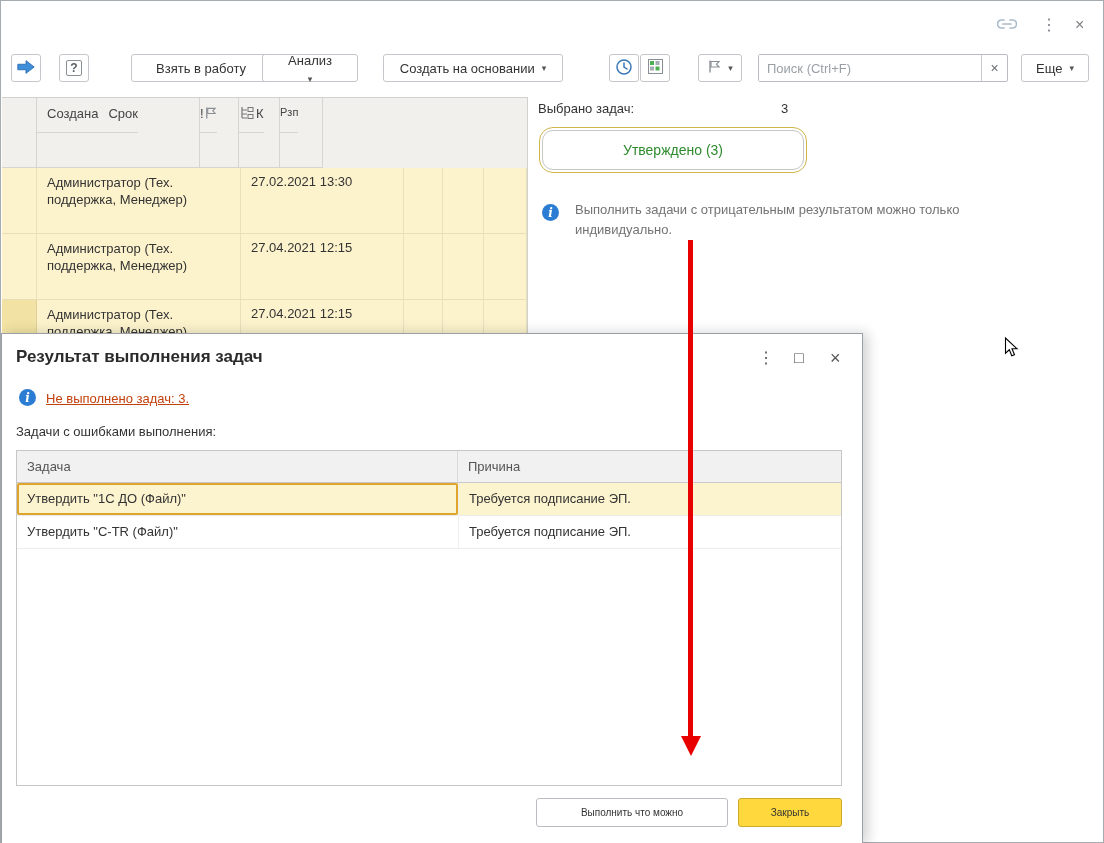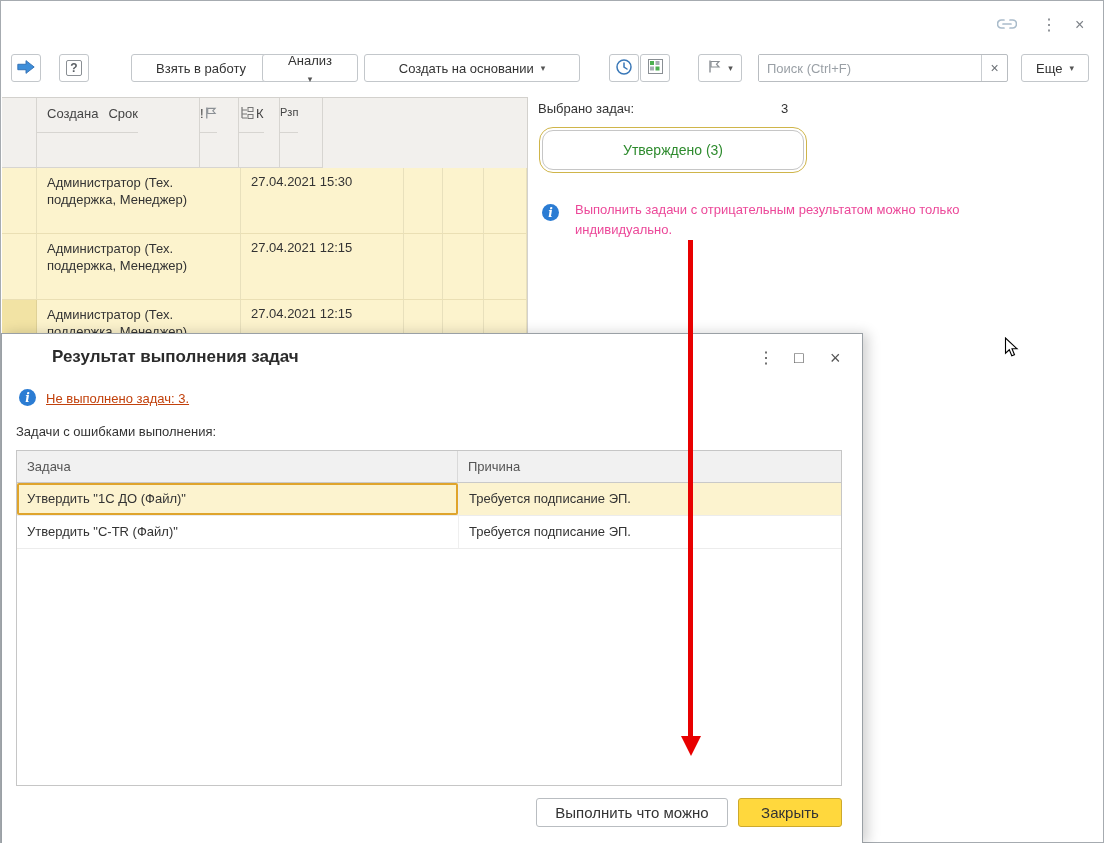--- a/index.html
+++ b/index.html
@@ -54,42 +54,42 @@
   
   .panel-label { position:absolute; left:537px; top:100px; color:#333; }
   .panel-count { position:absolute; left:780px; top:100px; color:#333; }
   .approve-btn { position:absolute; left:541px; top:129px; width:262px; height:40px; background:#fff;
                  border:1px solid #c6c6c6; border-radius:11px; outline:1px solid #cfb54a; outline-offset:2px;
                  color:#2e8b2e; font-size:14px; display:flex; align-items:center; justify-content:center; }
   .info-i { width:17px; height:17px; border-radius:50%; background:#2b7cd3; color:#fff; display:inline-flex;
             align-items:center; justify-content:center; font-family:"DejaVu Serif", serif; font-style:italic;
             font-weight:bold; font-size:12px; flex:none; }
   .panel-info-icon { position:absolute; left:541px; top:203px; }
-  .panel-info-text { position:absolute; left:574px; top:199px; width:472px; color:#ec4899; line-height:20px; }
+  .panel-info-text { position:absolute; left:574px; top:199px; width:472px; color:#737373; line-height:20px; }
 
   
   .dialog { position:absolute; left:0; top:332px; width:862px; height:511px; background:#fff;
             border:1px solid #9aa0a5; box-shadow:5px 0 12px rgba(0,0,0,0.18); z-index:30; }
-  .dlg-title { position:absolute; left:14px; top:13px; font-size:17px; font-weight:bold; color:#2b2b2b;margin-left:36px; }
+  .dlg-title { position:absolute; left:14px; top:13px; font-size:17px; font-weight:bold; color:#2b2b2b; }
   .dlg-ctrl { position:absolute; top:15px; font-size:16px; color:#555; line-height:18px; }
   .dlg-menu { left:756px; } .dlg-max { left:792px; } .dlg-close { left:828px; font-size:18px; }
   .dlg-info-icon { position:absolute; left:17px; top:55px; }
   .dlg-info-text { position:absolute; left:44px; top:57px; color:#c2410c;text-decoration:underline; }
   .dlg-list-label { position:absolute; left:14px; top:90px; color:#333; }
   .dlg-table { position:absolute; left:14px; top:116px; width:826px; height:336px; border:1px solid #c6c6c6; background:#fff; }
   .dt-header { display:flex; height:32px; background:#f1f1f1; border-bottom:1px solid #c9c9c9; color:#555; }
   .dt-h-task { width:441px; padding:8px 0 0 10px; border-right:1px solid #d9d9d9; }
   .dt-h-reason { flex:1; padding:8px 0 0 10px; }
   .dlg-row { display:flex; height:33px; border-bottom:1px solid #ececec; }
   .dlg-row.selected { background:#fcf3cf; }
   .dt-c-task { width:441px; padding:8px 0 0 10px; }
   .dlg-row.selected .dt-c-task { box-shadow:inset 0 0 0 2px #dfa42c; border-radius:2px; }
   .dt-c-reason { flex:1; padding:8px 0 0 10px; border-left:1px solid #efefef; }
   .dlg-btn { position:absolute; top:464px; height:29px; border:1px solid #b9bdc1; border-radius:3px;
-             background:#fff; display:flex; align-items:center; justify-content:center; font-size:15px; color:#333; }
+             background:#fff; display:flex; align-items:center; justify-content:center; font-size:10px; color:#333; }
   .btn-run { left:534px; width:192px; }
   .btn-close { left:736px; width:104px; background:#ffd83d; border-color:#cda92c; font-weight:normal; }
 
   
   .red-arrow { position:absolute; left:687px; top:239px; width:5px; height:496px; background:#e80000; z-index:50; }
   .red-arrow::after { content:""; position:absolute; left:-7.5px; bottom:-20px; width:0; height:0;
                       border-left:10px solid transparent; border-right:10px solid transparent; border-top:20px solid #e80000; }
   .cursor { position:absolute; left:1003px; top:336px; z-index:60; }
 </style>
 </head>
@@ -118,21 +118,21 @@
     <div class="btn" style="left:58px;width:30px;">
       <span class="qbox">?</span>
     </div>
     <div class="btn" style="left:106px;width:140px;margin-left:24px;">
       <span>Взять в работу</span>
     </div>
     <div class="btn" style="left:261px;width:96px;flex-direction:column;">
       <span>Анализ</span>
       <span class="caret">▾</span>
     </div>
-    <div class="btn" style="left:363px;width:216px;text-align:right;">
+    <div class="btn" style="left:382px;width:180px;text-align:right;">
       <span>Создать на основании</span>
       <span class="caret">▾</span>
     </div>
     <div class="btn" style="left:608px;width:30px;">
       <span>
         <svg width="18" height="18" viewBox="0 0 18 18">
             <circle cx="9" cy="9" r="7" fill="#fff" stroke="#3a78b8" stroke-width="1.5"></circle>
             <path d="M9 5v4l3 2" stroke="#3a78b8" stroke-width="1.5" fill="none" stroke-linecap="round"></path>
           </svg>
       </span>
@@ -212,21 +212,21 @@
         <div>
           <span>Рзп</span>
         </div>
         <div></div>
       </div>
     </div>
 
     <div class="tt-row">
       <div class="r-cell r-sel"></div>
       <div class="r-cell r-author">Администратор (Тех. поддержка, Менеджер)</div>
-      <div class="r-cell r-date">27.04.2021 15:30</div>
+      <div class="r-cell r-date">27.02.2021 13:30</div>
       <div class="r-cell r-e1"></div>
       <div class="r-cell r-e2"></div>
       <div class="r-cell r-e3"></div>
     </div>
     <div class="tt-row">
       <div class="r-cell r-sel"></div>
       <div class="r-cell r-author">Администратор (Тех. поддержка, Менеджер)</div>
       <div class="r-cell r-date">27.04.2021 12:15</div>
       <div class="r-cell r-e1"></div>
       <div class="r-cell r-e2"></div>

